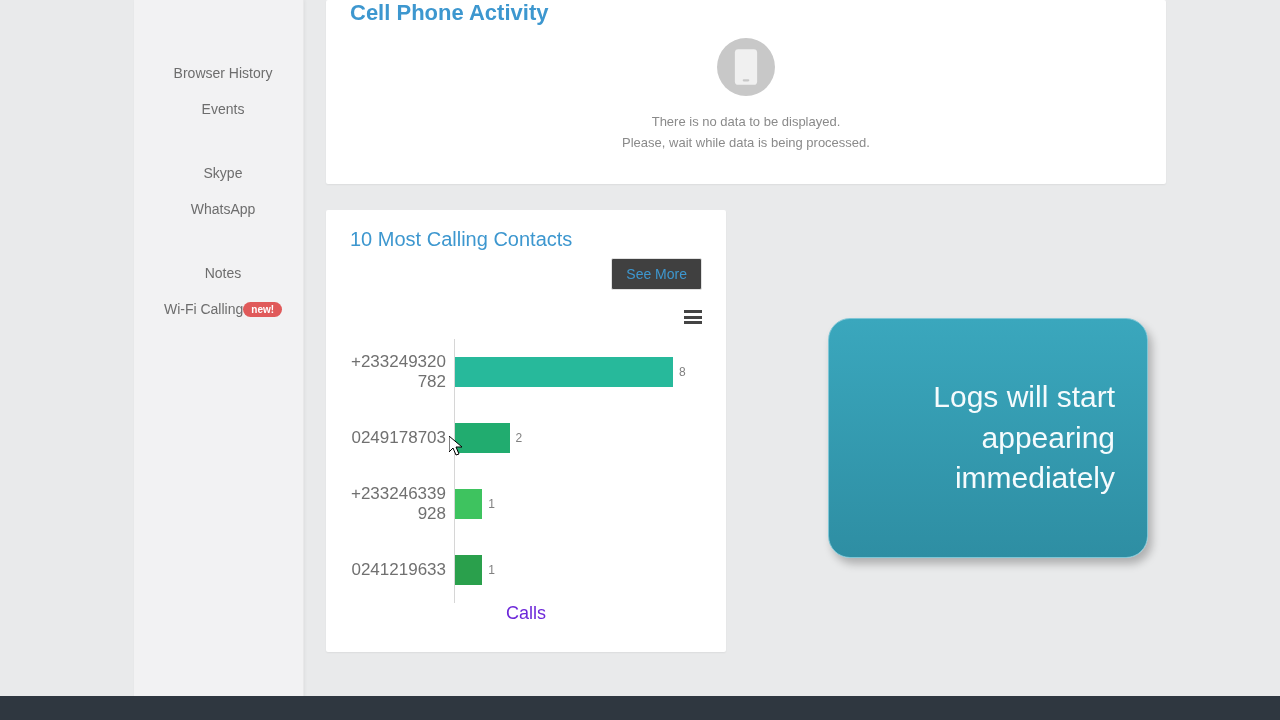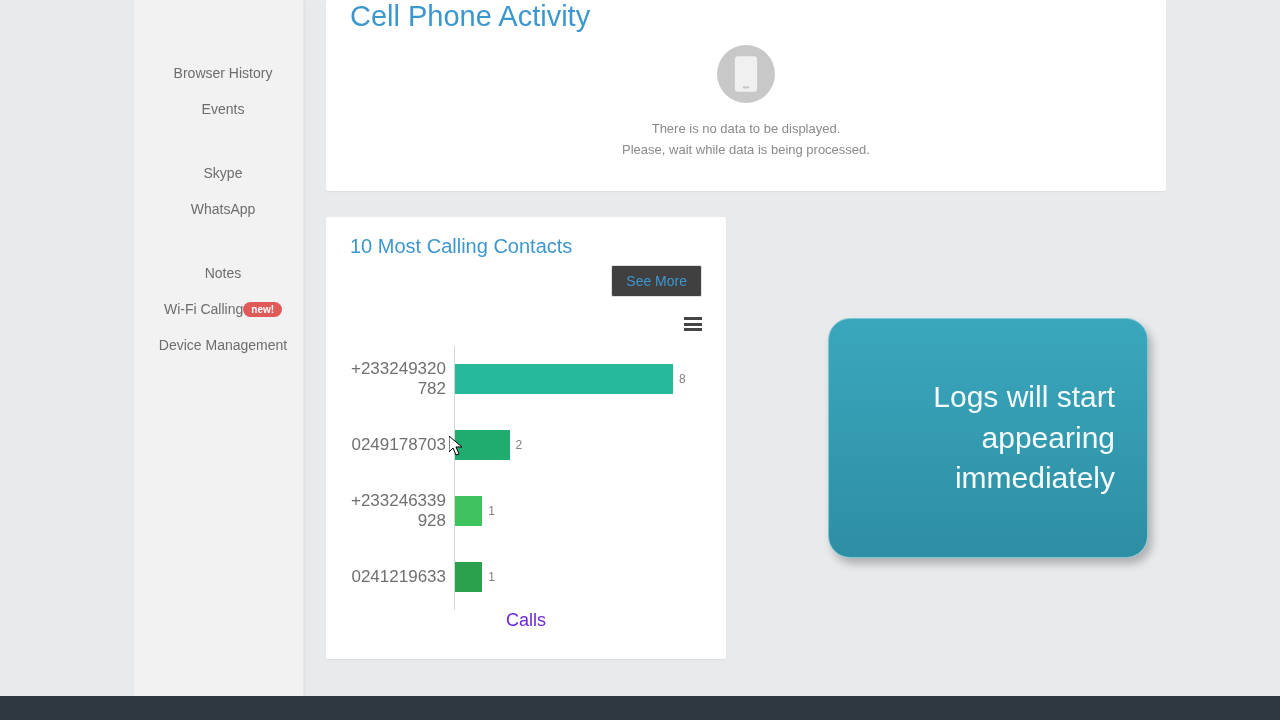--- a/index.html
+++ b/index.html
@@ -41,21 +41,21 @@
   .content{
     position:absolute;left:326px;top:0;right:114px;
   }
 
   .card{
     background:var(--card);border-radius:2px;
     box-shadow:0 1px 2px rgba(0,0,0,0.06);
   }
 
   .activity-card{padding:0 24px 24px 24px;width:792px;}
-  .activity-card h2{margin:0 0 4px 0;font-weight:400;font-size:29px;color:var(--blue);}
+  .activity-card h2{margin:0 0 4px 0;font-weight:700;font-size:22px;color:var(--blue);}
   .empty-state{text-align:center;padding:8px 0 4px 0;}
   .phone-circ{
     width:58px;height:58px;border-radius:50%;background:#c8c8c8;display:inline-flex;
     align-items:center;justify-content:center;margin-bottom:12px;
   }
   .phone-circ svg{width:28px;height:40px;fill:#f0f0f0;}
   .empty-line{font-size:13px;color:#8a8a8a;margin:6px 0;}
 
   .contacts-card{
     margin-top:26px;width:352px;padding:18px 24px 28px 24px;position:relative;
@@ -117,23 +117,20 @@
         </div>
     </div>
     <div class="side-group">
       <div class="side-item">
           <span>Notes</span>
         </div>
       <div class="side-item">
         <span>Wi-Fi Calling</span>
         <span class="badge">new!</span>
       </div>
-      <div class="side-item">
-          <span>Device Management</span>
-        </div>
     </div>
   </nav>
 
   <main class="content">
 
     <section class="card activity-card">
       <h2>Cell Phone Activity</h2>
       <div class="empty-state">
         <div class="phone-circ">
           <svg viewBox="0 0 24 36">

